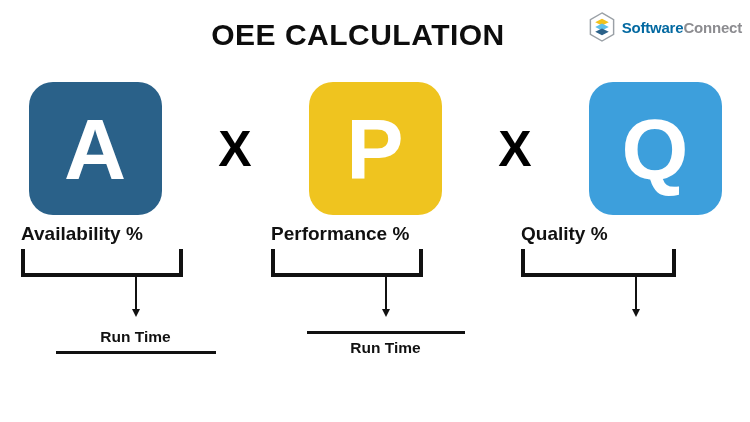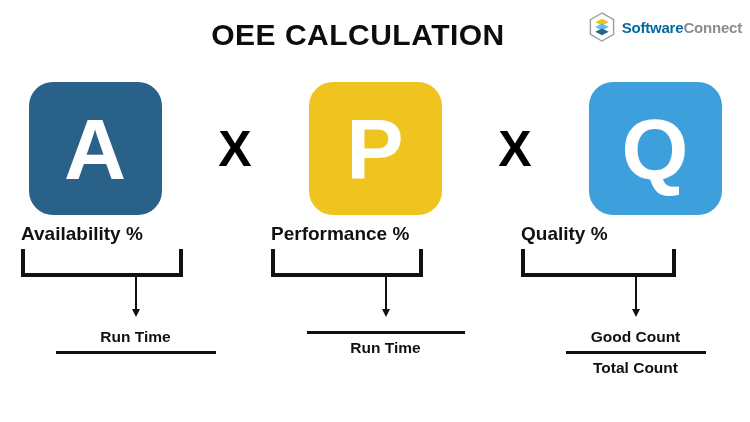--- a/index.html
+++ b/index.html
@@ -243,20 +243,15 @@
     <div class="fraction">
       <div class="frac-bar bar-p"></div>
       <div class="denominator">Run Time</div>
     </div>
   </div>
 
   <div class="column">
     <div class="term-label">Quality %</div>
     <div class="bracket bracket-q"></div>
     <div class="arrow arrow-q"></div>
-    <div class="fraction">
-      <div class="numerator">Good Count</div>
-      <div class="frac-bar bar-q"></div>
-      <div class="denominator">Total Count</div>
-    </div>
   </div>
 
 </div>
 
 </body></html>

